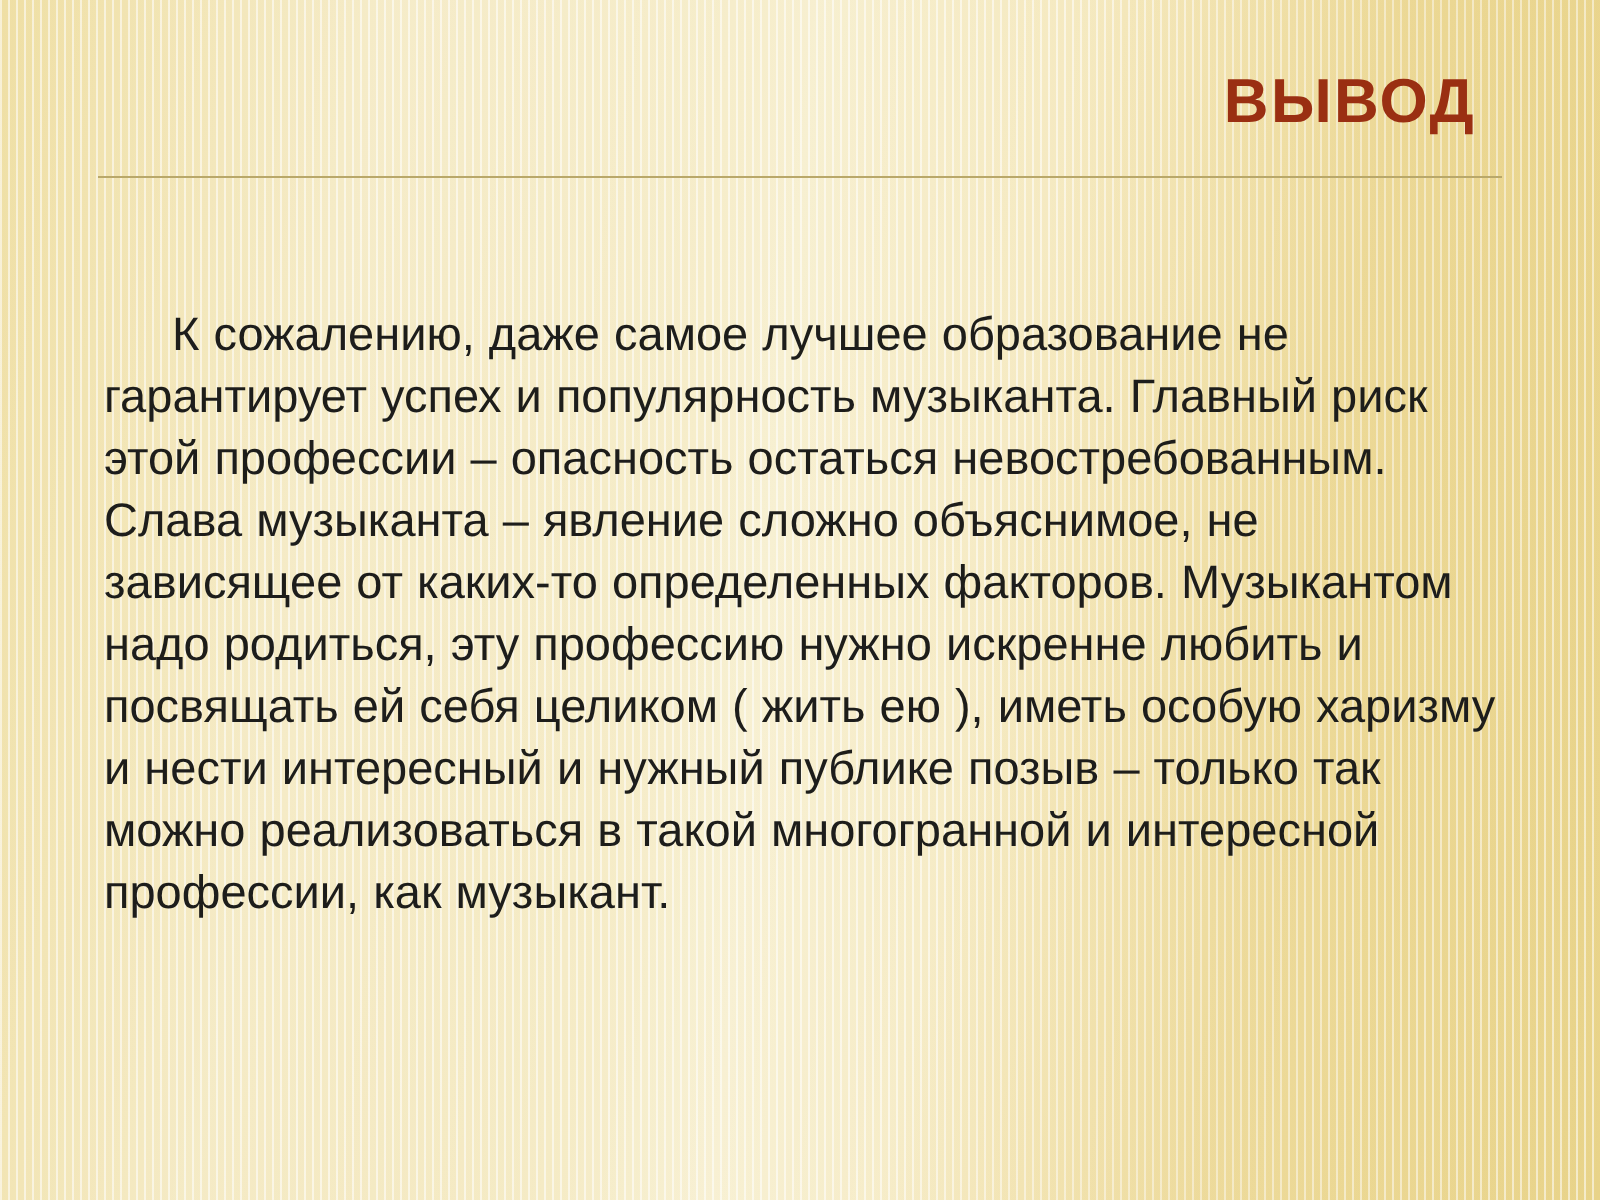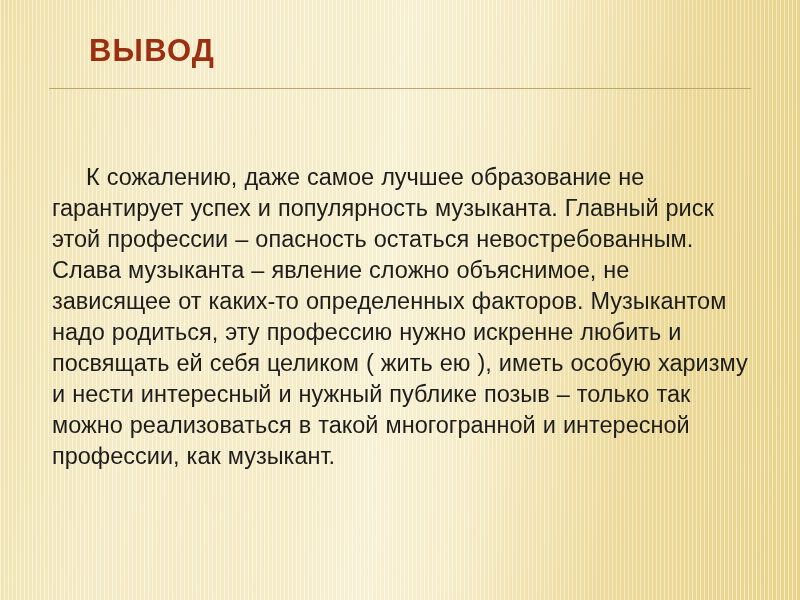--- a/index.html
+++ b/index.html
@@ -45,23 +45,22 @@
         rgba(255,255,255,0.18) 60%,
         rgba(230,205,135,0.18) 78%,
         rgba(255,255,255,0.0) 100%);
   }
 
   .title-wrap {
     position: absolute;
     left: 60px;
     top: 34px;
     width: 680px;
-    text-align: left;
+    text-align: right;
     z-index: 2;
-    margin-left: 27px;
   }
 
   .slide-title {
     display: inline-block;
     font-family: "Liberation Sans", sans-serif;
     font-size: 31px;
     font-weight: bold;
     letter-spacing: 1.2px;
     color: #9a2f12;
     text-transform: uppercase;
@@ -75,21 +74,21 @@
     top: 88px;
     width: 702px;
     height: 1px;
     background: #b9a86a;
     z-index: 2;
   }
 
   .body-wrap {
     position: absolute;
     left: 52px;
-    top: 138px;
+    top: 128px;
     width: 700px;
     z-index: 2;
   }
 
   .body-text {
     font-family: "Liberation Sans", sans-serif;
     font-size: 23.5px;
     line-height: 1.32;
     color: #1d1d1b;
     text-align: left;

